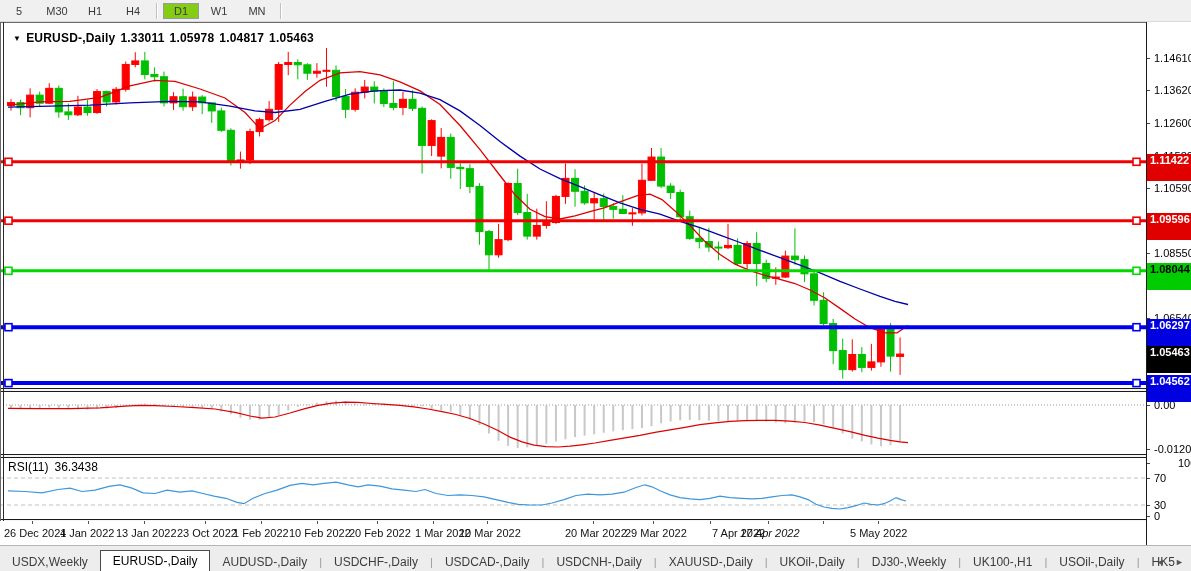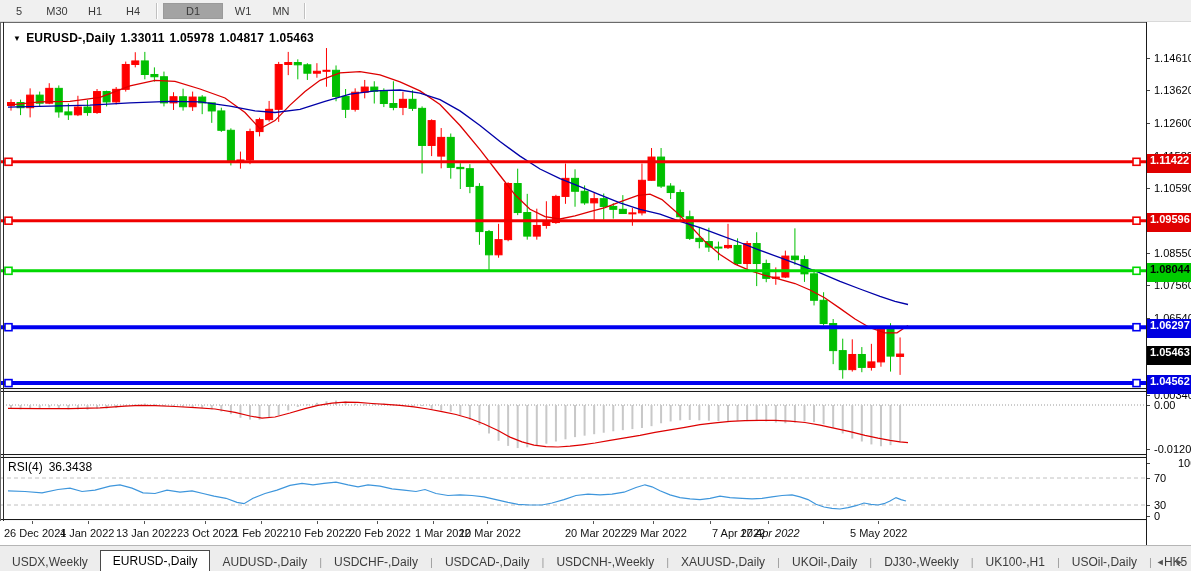--- a/index.html
+++ b/index.html
@@ -3,36 +3,36 @@
 <meta charset="utf-8">
 <style>
   html,body{margin:0;padding:0;background:#d4d0c8;}
   .root{position:relative;width:1191px;height:571px;background:#ffffff;overflow:hidden;
         font-family:"Liberation Sans",sans-serif;font-size:11px;color:#000;}
   
   .toolbar{position:absolute;left:0;top:0;width:1191px;height:21px;background:#f0f0f0;
            border-bottom:1px solid #d9d9d9;display:flex;align-items:center;}
   .tf-btn{display:inline-block;min-width:30px;text-align:center;padding:2px 3px;color:#3a3a3a;
           margin:0 1px;cursor:default;}
-  .tf-btn.active{background:#a3a3a3;border:1px solid #9a9a9a;padding:1px 14px;}
+  .tf-btn.active{background:#84cc16;border:1px solid #9a9a9a;padding:1px 2px;}
   .tf-sep{width:1px;height:16px;background:#c0c0c0;border-right:1px solid #ffffff;margin:0 4px;}
   
   .vframe{position:absolute;top:22px;width:1px;height:523px;background:#6a6a6a;}
   .panel{position:absolute;left:0;background:#ffffff;}
   .divider{position:absolute;left:0;width:1191px;background:#f5f5f5;border-top:1px solid #1a1a1a;border-bottom:1px solid #1a1a1a;}
   .chart-title{position:absolute;left:13px;top:8px;font-size:12px;font-weight:bold;letter-spacing:0.2px;
                display:flex;gap:5px;align-items:center;}
   .tri{font-size:8px;position:relative;top:0px;}
   .ind-label{position:absolute;left:8px;top:2px;font-size:12px;display:flex;gap:6px;}
   
   .scale-col{position:absolute;left:1147px;top:22px;width:44px;height:523px;background:#ffffff;}
   .axis-line{position:absolute;left:1146px;top:22px;width:1px;height:523px;background:#1a1a1a;}
   .tick-dash{position:absolute;width:4px;height:1px;background:#444;}
   .tick-label{position:absolute;left:7px;white-space:nowrap;}
-  .badge{position:absolute;left:0px;height:19px;line-height:13px;padding:0 3px;font-weight:bold;white-space:nowrap;}
+  .badge{position:absolute;left:0px;height:27px;line-height:13px;padding:0 3px;font-weight:bold;white-space:nowrap;}
   
   .date-axis{position:absolute;left:0;top:521px;width:1146px;height:24px;background:#ffffff;}
   .date-label{position:absolute;top:6px;white-space:nowrap;color:#111;}
   .date-tick{position:absolute;top:0;width:1px;height:3px;background:#555;}
   
   .tab-bar{position:absolute;left:0;top:545px;width:1191px;height:26px;background:#ededed;
            border-top:1px solid #b5b5b5;display:flex;align-items:flex-end;overflow:hidden;}
   .tab{height:19px;line-height:19px;padding:0 12px;color:#3c3c3c;font-size:12px;white-space:nowrap;}
   .tab.active{background:#ffffff;border:1px solid #4a4a4a;border-bottom:none;height:21px;line-height:21px;color:#000;}
   .tab-sep{color:#9a9a9a;height:19px;line-height:19px;}
@@ -383,21 +383,21 @@
 
   <div class="divider" style="top:454px;height:2px;"></div>
 
   <div class="panel" id="rsi-panel" style="top:458px;height:61px;width:1146px;">
     <svg id="rsi-svg" width="1146" height="61">
         <line x1="0" y1="20" x2="1146" y2="20" stroke="#c0c0c0" stroke-dasharray="4 3"></line>
         <line x1="0" y1="47" x2="1146" y2="47" stroke="#c0c0c0" stroke-dasharray="4 3"></line>
         <polyline points="8,32.8 25,33.5 42,34.9 58,31.5 70,30.1 82,33.5 95,32.1 110,28.1 120,26.8 132,30.1 143,34.9 155,35.5 167,32.1 180,34.2 192,32.8 203,35.5 214,38.2 226,40.3 237,44.3 244,45.7 253,40.3 265,35.5 277,32.1 290,27.4 302,25.4 313,26.8 324,25.4 336,24.1 348,26.8 358,28.8 368,26.8 380,28.1 392,30.8 404,32.1 416,33.5 425,31.5 436,35.5 448,37.5 460,36.9 472,37.5 484,38.9 496,41.6 508,44.3 518,46.3 530,47.0 542,47.0 552,45.0 564,41.6 576,37.5 588,36.2 600,36.9 612,36.2 624,34.2 636,29.5 645,26.8 652,28.8 660,32.8 670,36.9 680,39.6 690,40.9 700,41.6 710,40.3 720,38.2 730,39.6 742,40.3 752,40.9 762,40.3 772,38.9 782,37.5 792,36.9 800,38.9 808,41.6 816,46.3 824,49.0 832,50.4 840,51.0 848,49.7 856,47.7 864,45.0 871,46.3 878,47.0 884,45.7 890,43.0 896,39.6 901,41.6 906,43.0" fill="none" stroke="#3e96dc" stroke-width="1.2"></polyline>
       </svg>
     <div class="ind-label">
-      <span>RSI(4)</span>
+      <span>RSI(11)</span>
       <span>36.3438</span>
     </div>
   </div>
 
   <div class="divider" style="top:519px;height:1px;border-bottom:none;"></div>
 
   <div class="scale-col" id="scale-col">
       <div class="tick-dash" style="left: -1px; top: 36px;"></div>
       <div class="tick-label" style="top: 30px;">1.14610</div>
       <div class="tick-dash" style="left: -1px; top: 67.9355px;"></div>
@@ -478,21 +478,21 @@
 
   <div class="tab-bar" id="tab-bar">
       <div class="tab">USDX,Weekly</div>
       <div class="tab active">EURUSD-,Daily</div>
       <div class="tab">AUDUSD-,Daily</div>
       <div class="tab-sep">|</div>
       <div class="tab">USDCHF-,Daily</div>
       <div class="tab-sep">|</div>
       <div class="tab">USDCAD-,Daily</div>
       <div class="tab-sep">|</div>
-      <div class="tab">USDCNH-,Weekly</div>
+      <div class="tab">USDCNH-,Daily</div>
       <div class="tab-sep">|</div>
       <div class="tab">XAUUSD-,Daily</div>
       <div class="tab-sep">|</div>
       <div class="tab">UKOil-,Daily</div>
       <div class="tab-sep">|</div>
       <div class="tab">DJ30-,Weekly</div>
       <div class="tab-sep">|</div>
       <div class="tab">UK100-,H1</div>
       <div class="tab-sep">|</div>
       <div class="tab">USOil-,Daily</div>

